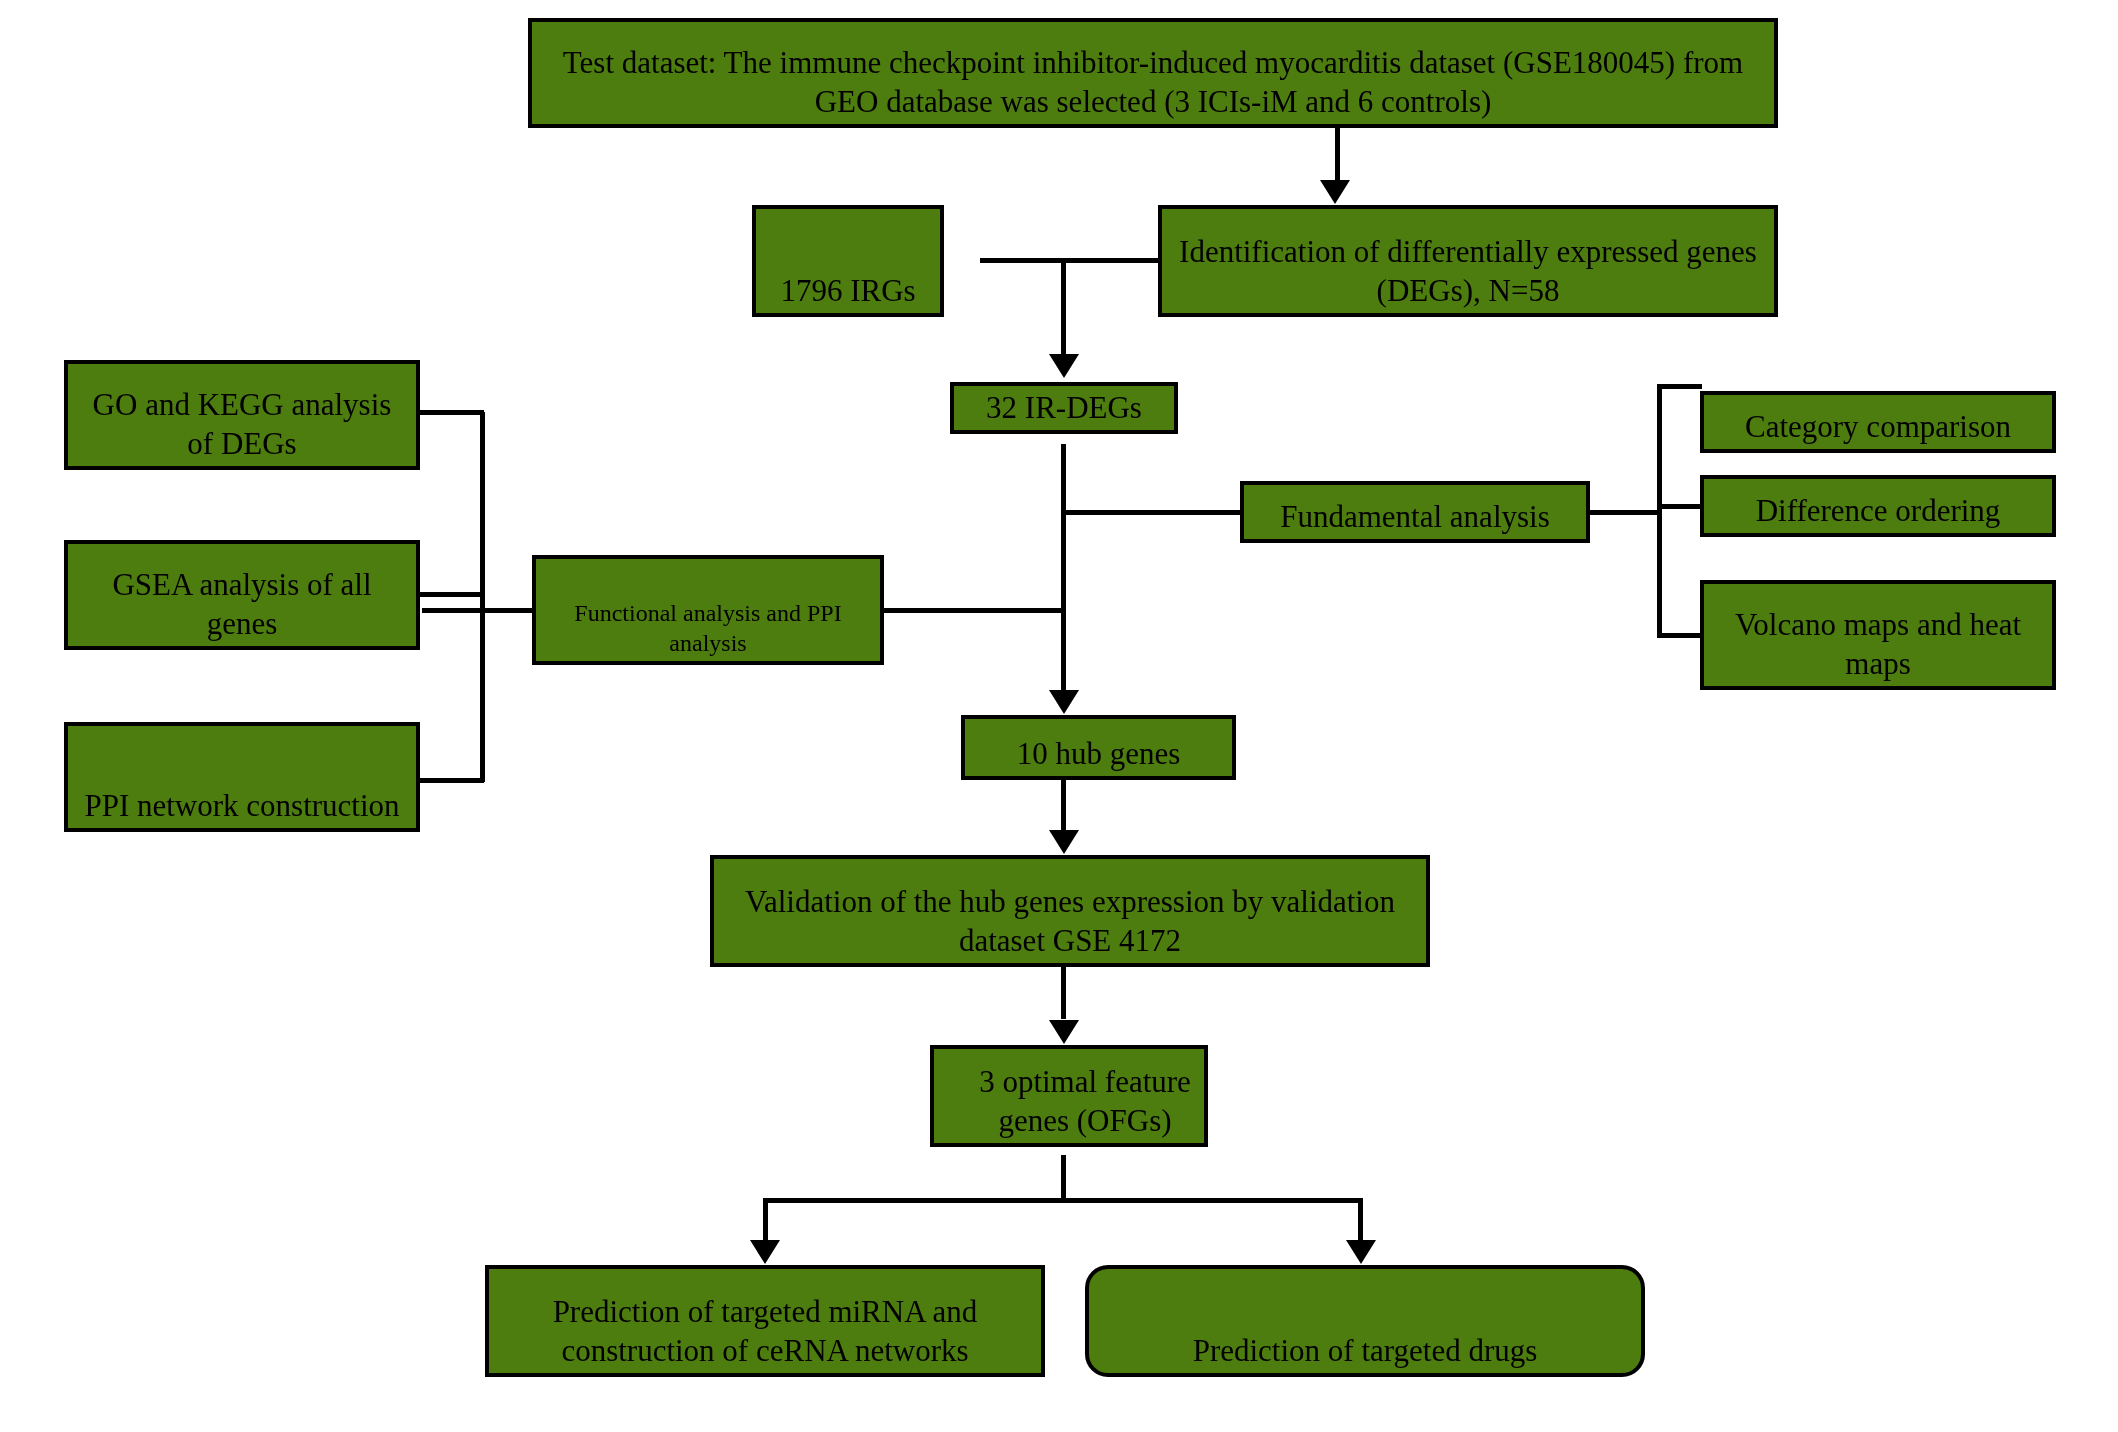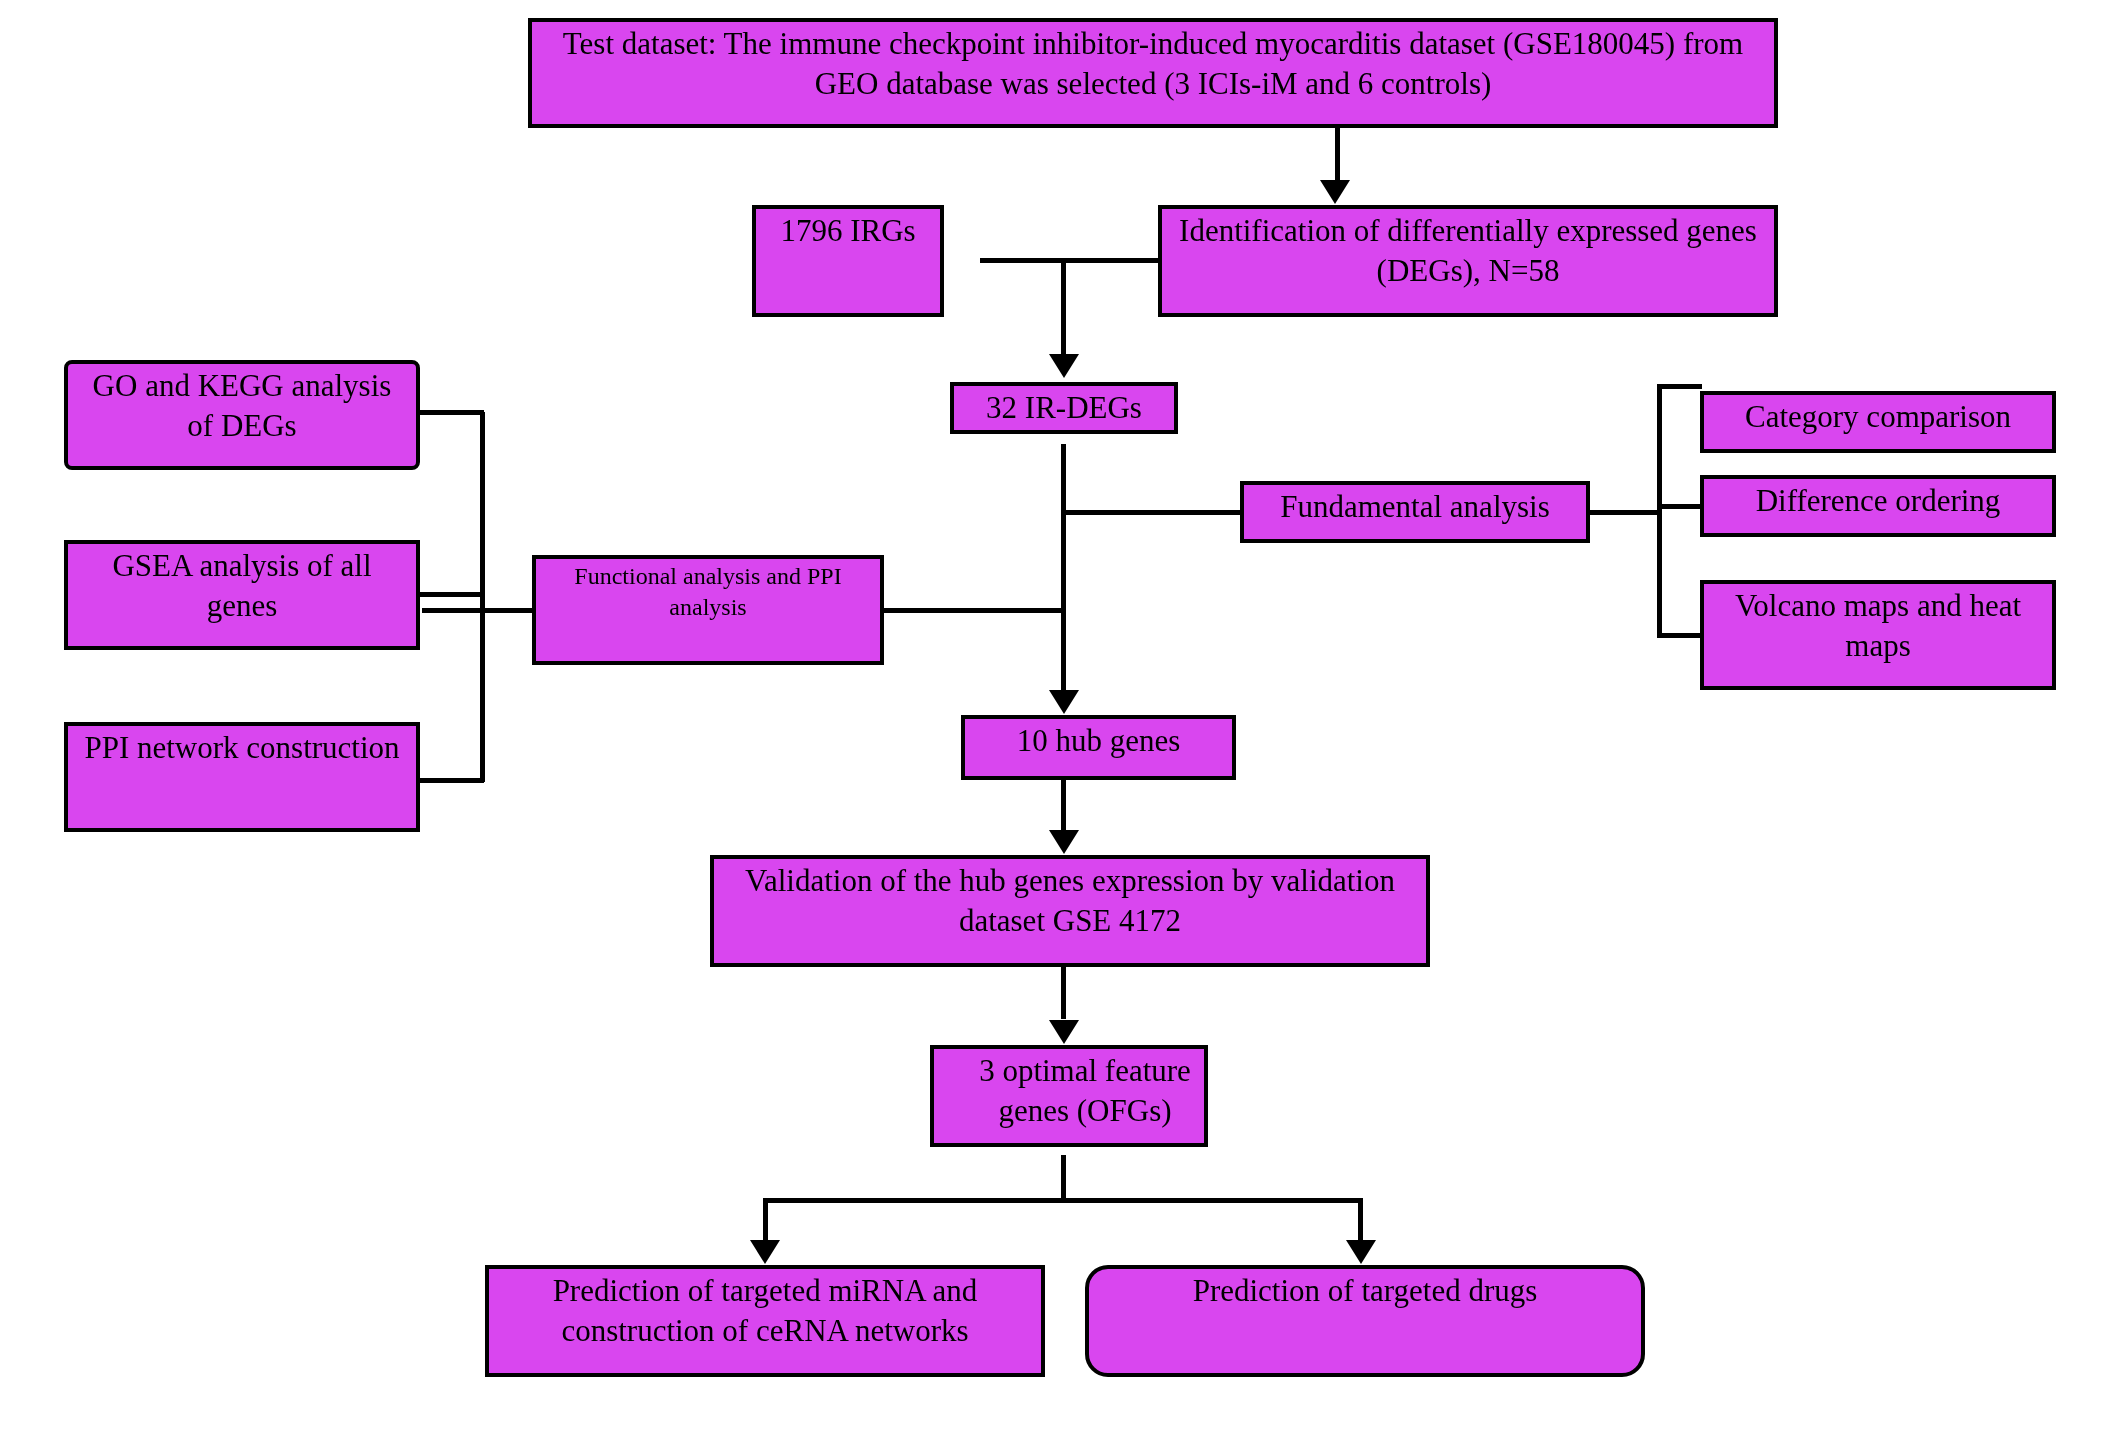--- a/index.html
+++ b/index.html
@@ -15,23 +15,23 @@
     position: relative;
     width: 2118px;
     height: 1432px;
     background: #ffffff;
     overflow: hidden;
   }
   .node {
     position: absolute;
     box-sizing: border-box;
     border: 4px solid #000000;
-    background: #d946ef;
+    background: #4d7c0f;
     display: flex;
-    align-items: flex-start;
+    align-items: flex-end;
     justify-content: center;
     text-align: center;
     line-height: 1.28;
     z-index: 3;
     padding: 2px 8px;
   }
   .node span {
     display: block;
     width: 100%;
   }
@@ -66,21 +66,21 @@
   </div>
 
   <div class="node" style="left:1158px; top:205px; width:620px; height:112px; font-size:31px;">
     <span>Identification of differentially expressed genes (DEGs), N=58</span>
   </div>
 
   <div class="node" style="left:950px; top:382px; width:228px; height:52px; font-size:31px;">
     <span>32 IR-DEGs</span>
   </div>
 
-  <div class="node" style="left:64px; top:360px; width:356px; height:110px; font-size:31px;border-radius:8px;">
+  <div class="node" style="left:64px; top:360px; width:356px; height:110px; font-size:31px;">
     <span>GO and KEGG analysis of DEGs</span>
   </div>
 
   <div class="node" style="left:64px; top:540px; width:356px; height:110px; font-size:31px;">
     <span>GSEA analysis of all genes</span>
   </div>
 
   <div class="node" style="left:64px; top:722px; width:356px; height:110px; font-size:31px;">
     <span>PPI network construction</span>
   </div>

